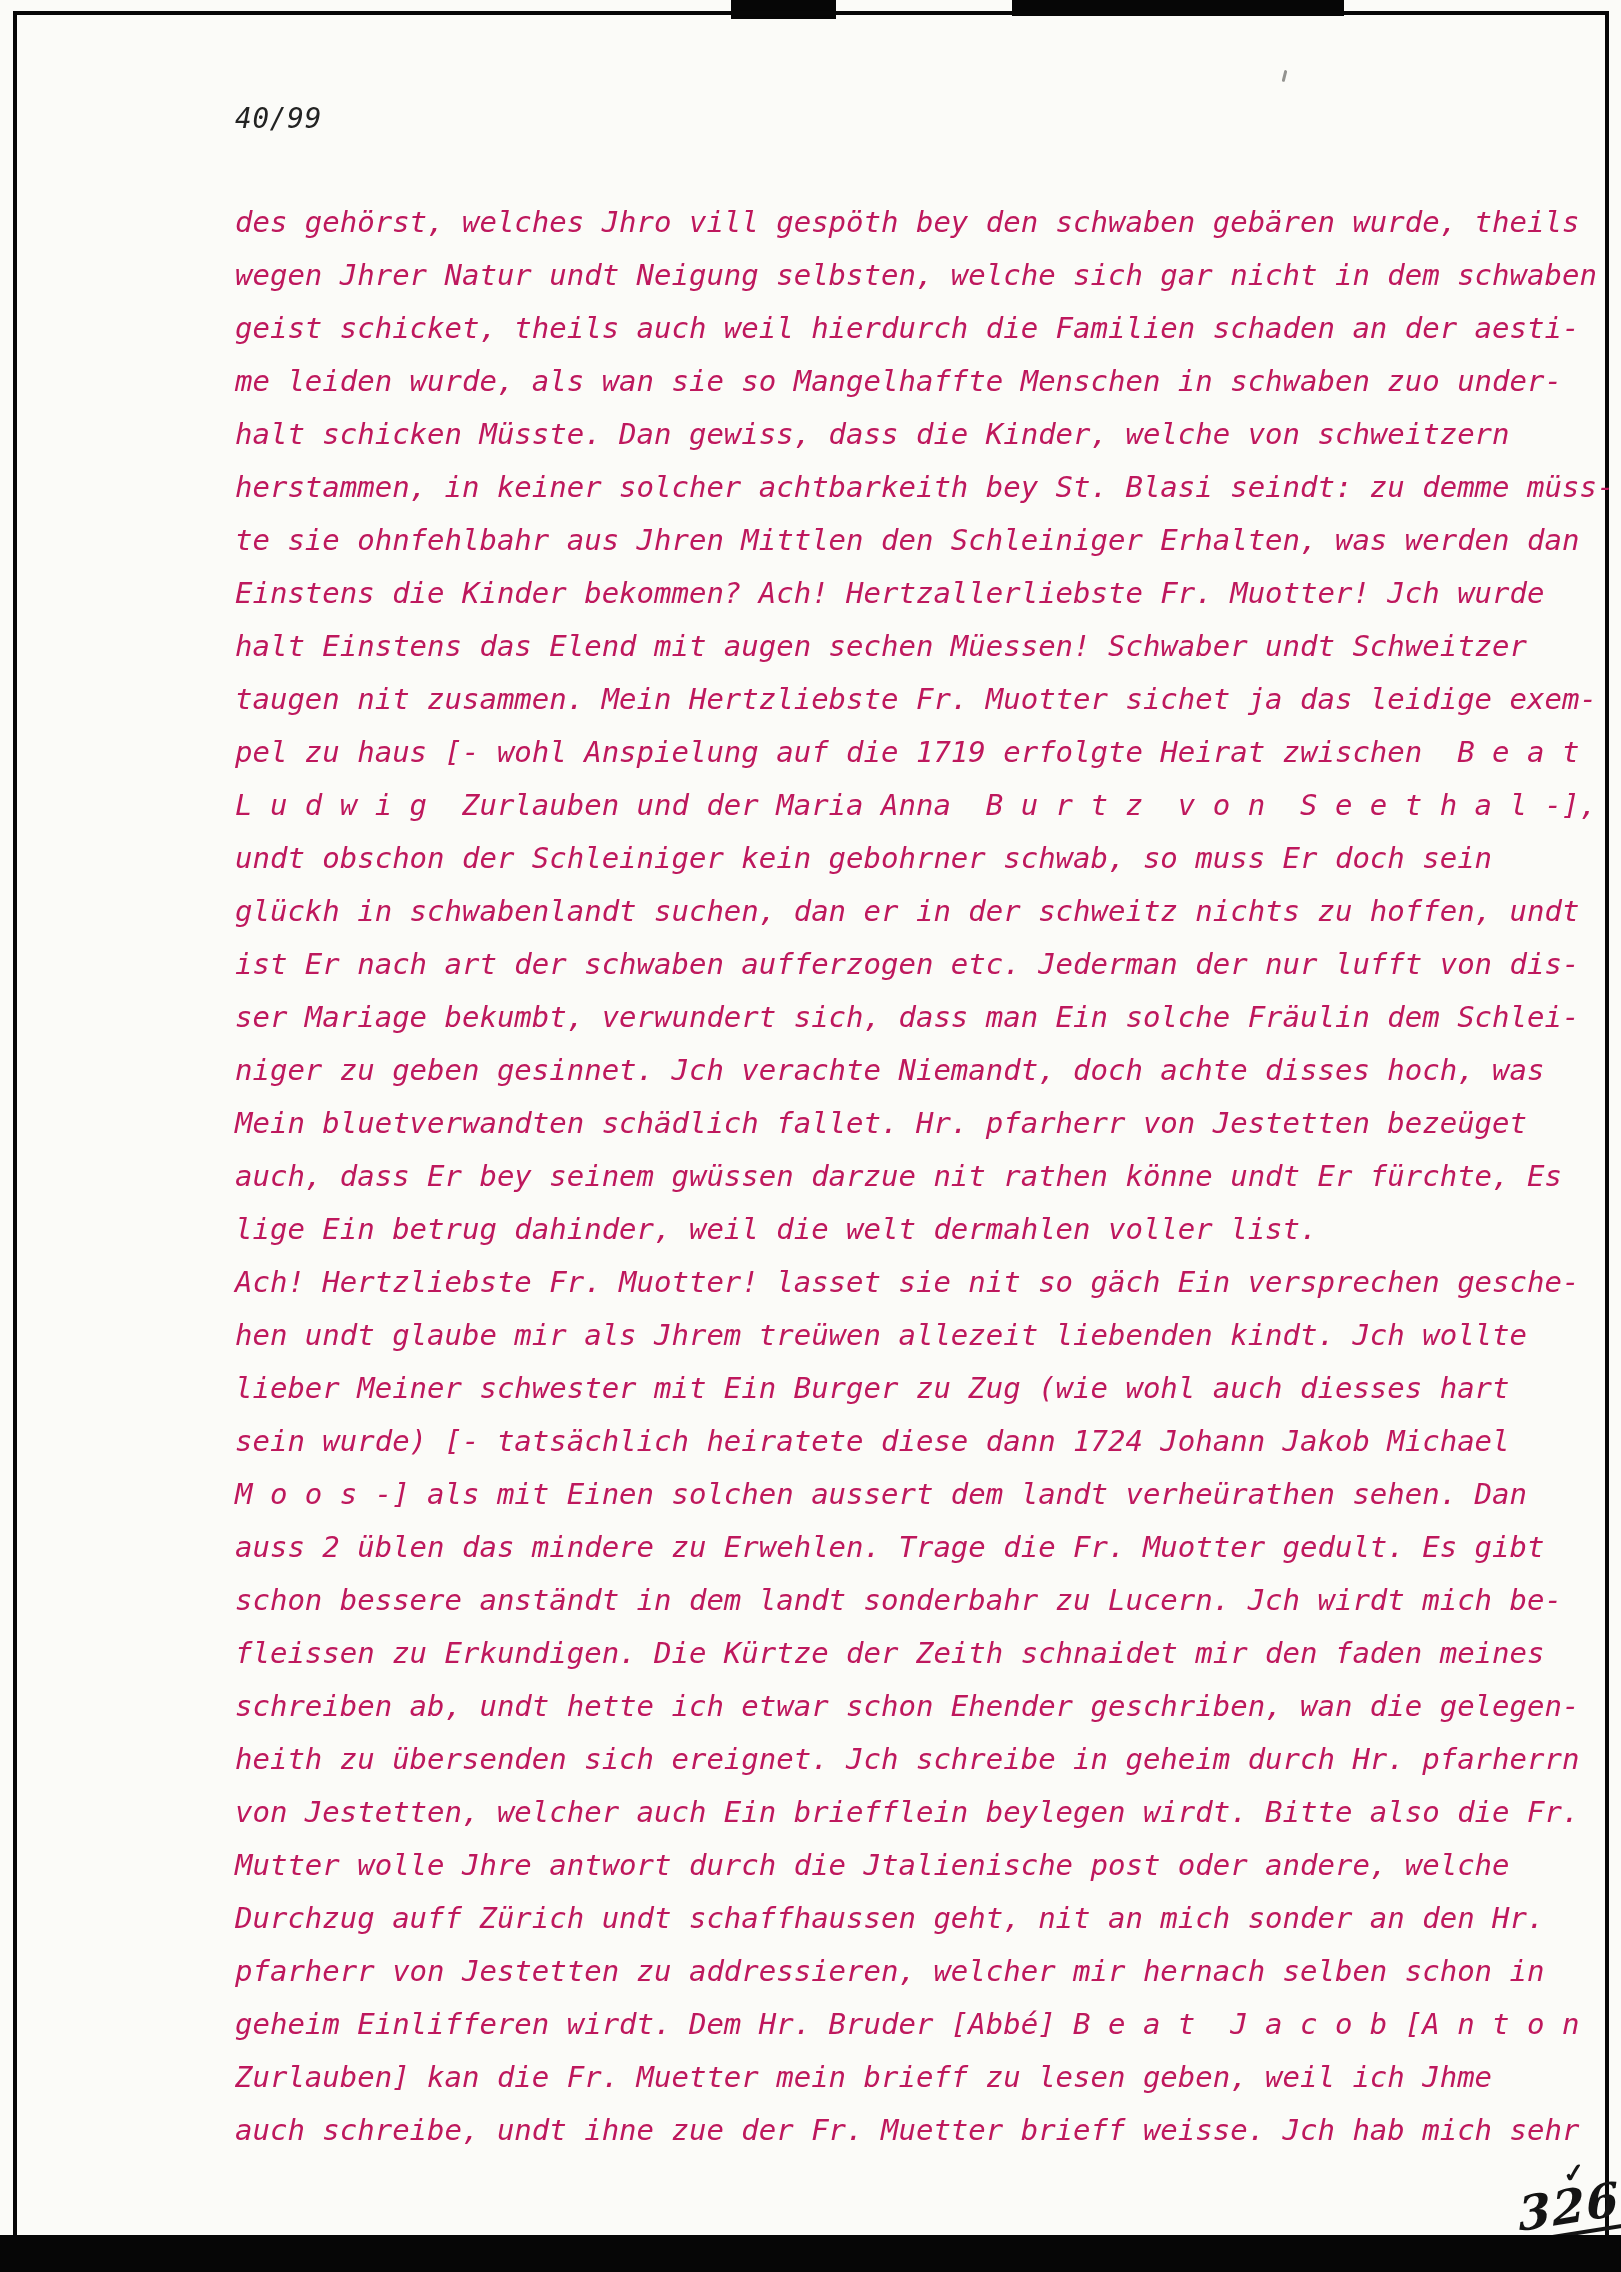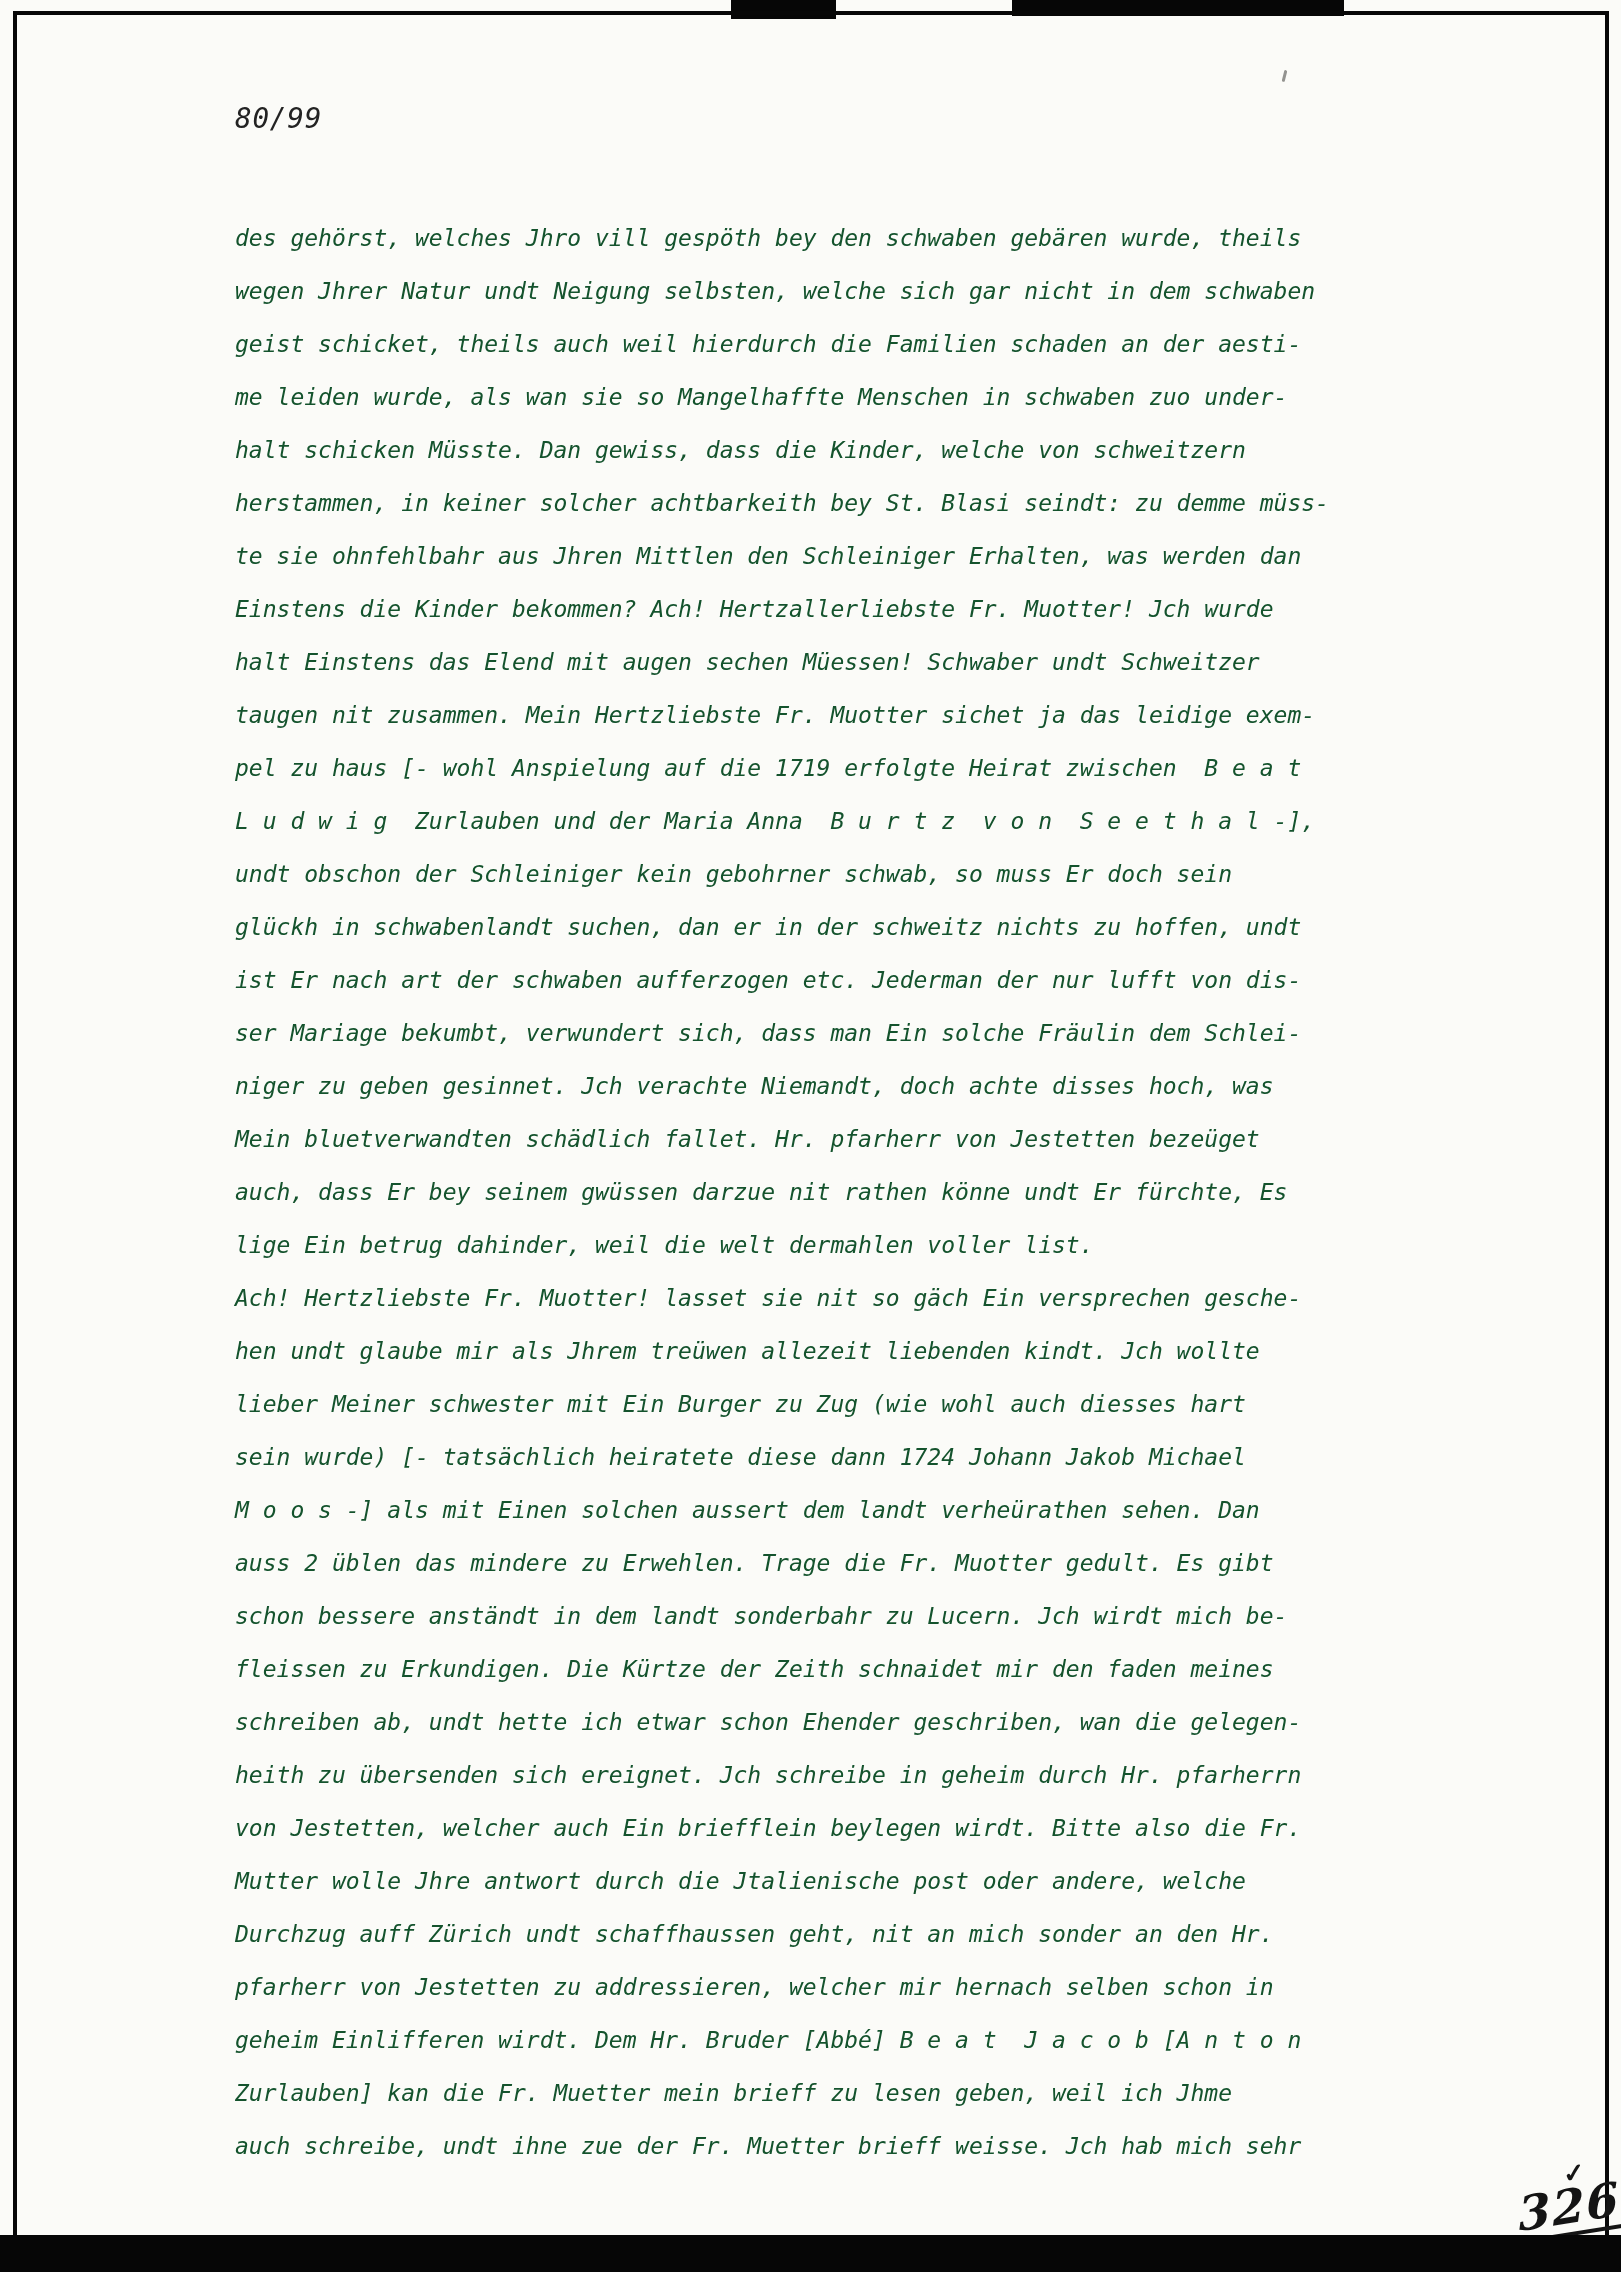--- a/index.html
+++ b/index.html
@@ -37,22 +37,22 @@
     position: absolute; left: 1283px; top: 70px; width: 3.2px; height: 12px;
     background: #5a5a58; opacity: 0.65; transform: rotate(14deg);
     border-radius: 1.6px;
   }
   .page-number {
     position: absolute; left: 235px; top: 102px;
     font-size: 27.6px; font-style: italic; letter-spacing: 0.8px;
     color: #232323;
   }
   .text-block {
-    position: absolute; left: 235px; top: 212px; width: 1346px;
-    font-size: 23px; font-style: italic; color: #14532d;
+    position: absolute; left: 235px; top: 196px; width: 1346px;
+    font-size: 29px; font-style: italic; color: #be185d;
     line-height: 53px; white-space: pre;
   }
   .text-block .line { height: 53px; }
   .hand-check {
     position: absolute; left: 1563px; top: 2158px;
     font-family: "DejaVu Serif", serif;
     font-size: 26px; font-weight: bold; color: #161616;
     transform: rotate(-6deg);
   }
   .hand-mark {
@@ -71,21 +71,21 @@
 
 <div class="page">
 
   <div class="edge-top-a"></div>
   <div class="edge-top-b"></div>
 
   <div class="frame"></div>
 
   <div class="speck"></div>
 
-  <div class="page-number">80/99</div>
+  <div class="page-number">40/99</div>
 
   <div class="text-block"><div class="line">des gehörst, welches Jhro vill gespöth bey den schwaben gebären wurde, theils</div><div class="line">wegen Jhrer Natur undt Neigung selbsten, welche sich gar nicht in dem schwaben</div><div class="line">geist schicket, theils auch weil hierdurch die Familien schaden an der aesti-</div><div class="line">me leiden wurde, als wan sie so Mangelhaffte Menschen in schwaben zuo under-</div><div class="line">halt schicken Müsste. Dan gewiss, dass die Kinder, welche von schweitzern</div><div class="line">herstammen, in keiner solcher achtbarkeith bey St. Blasi seindt: zu demme müss-</div><div class="line">te sie ohnfehlbahr aus Jhren Mittlen den Schleiniger Erhalten, was werden dan</div><div class="line">Einstens die Kinder bekommen? Ach! Hertzallerliebste Fr. Muotter! Jch wurde</div><div class="line">halt Einstens das Elend mit augen sechen Müessen! Schwaber undt Schweitzer</div><div class="line">taugen nit zusammen. Mein Hertzliebste Fr. Muotter sichet ja das leidige exem-</div><div class="line">pel zu haus [- wohl Anspielung auf die 1719 erfolgte Heirat zwischen  B e a t</div><div class="line">L u d w i g  Zurlauben und der Maria Anna  B u r t z  v o n  S e e t h a l -],</div><div class="line">undt obschon der Schleiniger kein gebohrner schwab, so muss Er doch sein</div><div class="line">glückh in schwabenlandt suchen, dan er in der schweitz nichts zu hoffen, undt</div><div class="line">ist Er nach art der schwaben aufferzogen etc. Jederman der nur lufft von dis-</div><div class="line">ser Mariage bekumbt, verwundert sich, dass man Ein solche Fräulin dem Schlei-</div><div class="line">niger zu geben gesinnet. Jch verachte Niemandt, doch achte disses hoch, was</div><div class="line">Mein bluetverwandten schädlich fallet. Hr. pfarherr von Jestetten bezeüget</div><div class="line">auch, dass Er bey seinem gwüssen darzue nit rathen könne undt Er fürchte, Es</div><div class="line">lige Ein betrug dahinder, weil die welt dermahlen voller list.</div><div class="line">Ach! Hertzliebste Fr. Muotter! lasset sie nit so gäch Ein versprechen gesche-</div><div class="line">hen undt glaube mir als Jhrem treüwen allezeit liebenden kindt. Jch wollte</div><div class="line">lieber Meiner schwester mit Ein Burger zu Zug (wie wohl auch diesses hart</div><div class="line">sein wurde) [- tatsächlich heiratete diese dann 1724 Johann Jakob Michael</div><div class="line">M o o s -] als mit Einen solchen aussert dem landt verheürathen sehen. Dan</div><div class="line">auss 2 üblen das mindere zu Erwehlen. Trage die Fr. Muotter gedult. Es gibt</div><div class="line">schon bessere anständt in dem landt sonderbahr zu Lucern. Jch wirdt mich be-</div><div class="line">fleissen zu Erkundigen. Die Kürtze der Zeith schnaidet mir den faden meines</div><div class="line">schreiben ab, undt hette ich etwar schon Ehender geschriben, wan die gelegen-</div><div class="line">heith zu übersenden sich ereignet. Jch schreibe in geheim durch Hr. pfarherrn</div><div class="line">von Jestetten, welcher auch Ein briefflein beylegen wirdt. Bitte also die Fr.</div><div class="line">Mutter wolle Jhre antwort durch die Jtalienische post oder andere, welche</div><div class="line">Durchzug auff Zürich undt schaffhaussen geht, nit an mich sonder an den Hr.</div><div class="line">pfarherr von Jestetten zu addressieren, welcher mir hernach selben schon in</div><div class="line">geheim Einlifferen wirdt. Dem Hr. Bruder [Abbé] B e a t  J a c o b [A n t o n</div><div class="line">Zurlauben] kan die Fr. Muetter mein brieff zu lesen geben, weil ich Jhme</div><div class="line">auch schreibe, undt ihne zue der Fr. Muetter brieff weisse. Jch hab mich sehr</div></div>
 
   <div class="hand-check">✓</div>
 
   <div class="hand-mark">326</div>
 
   <div class="edge-bottom"></div>
 
 </div>

